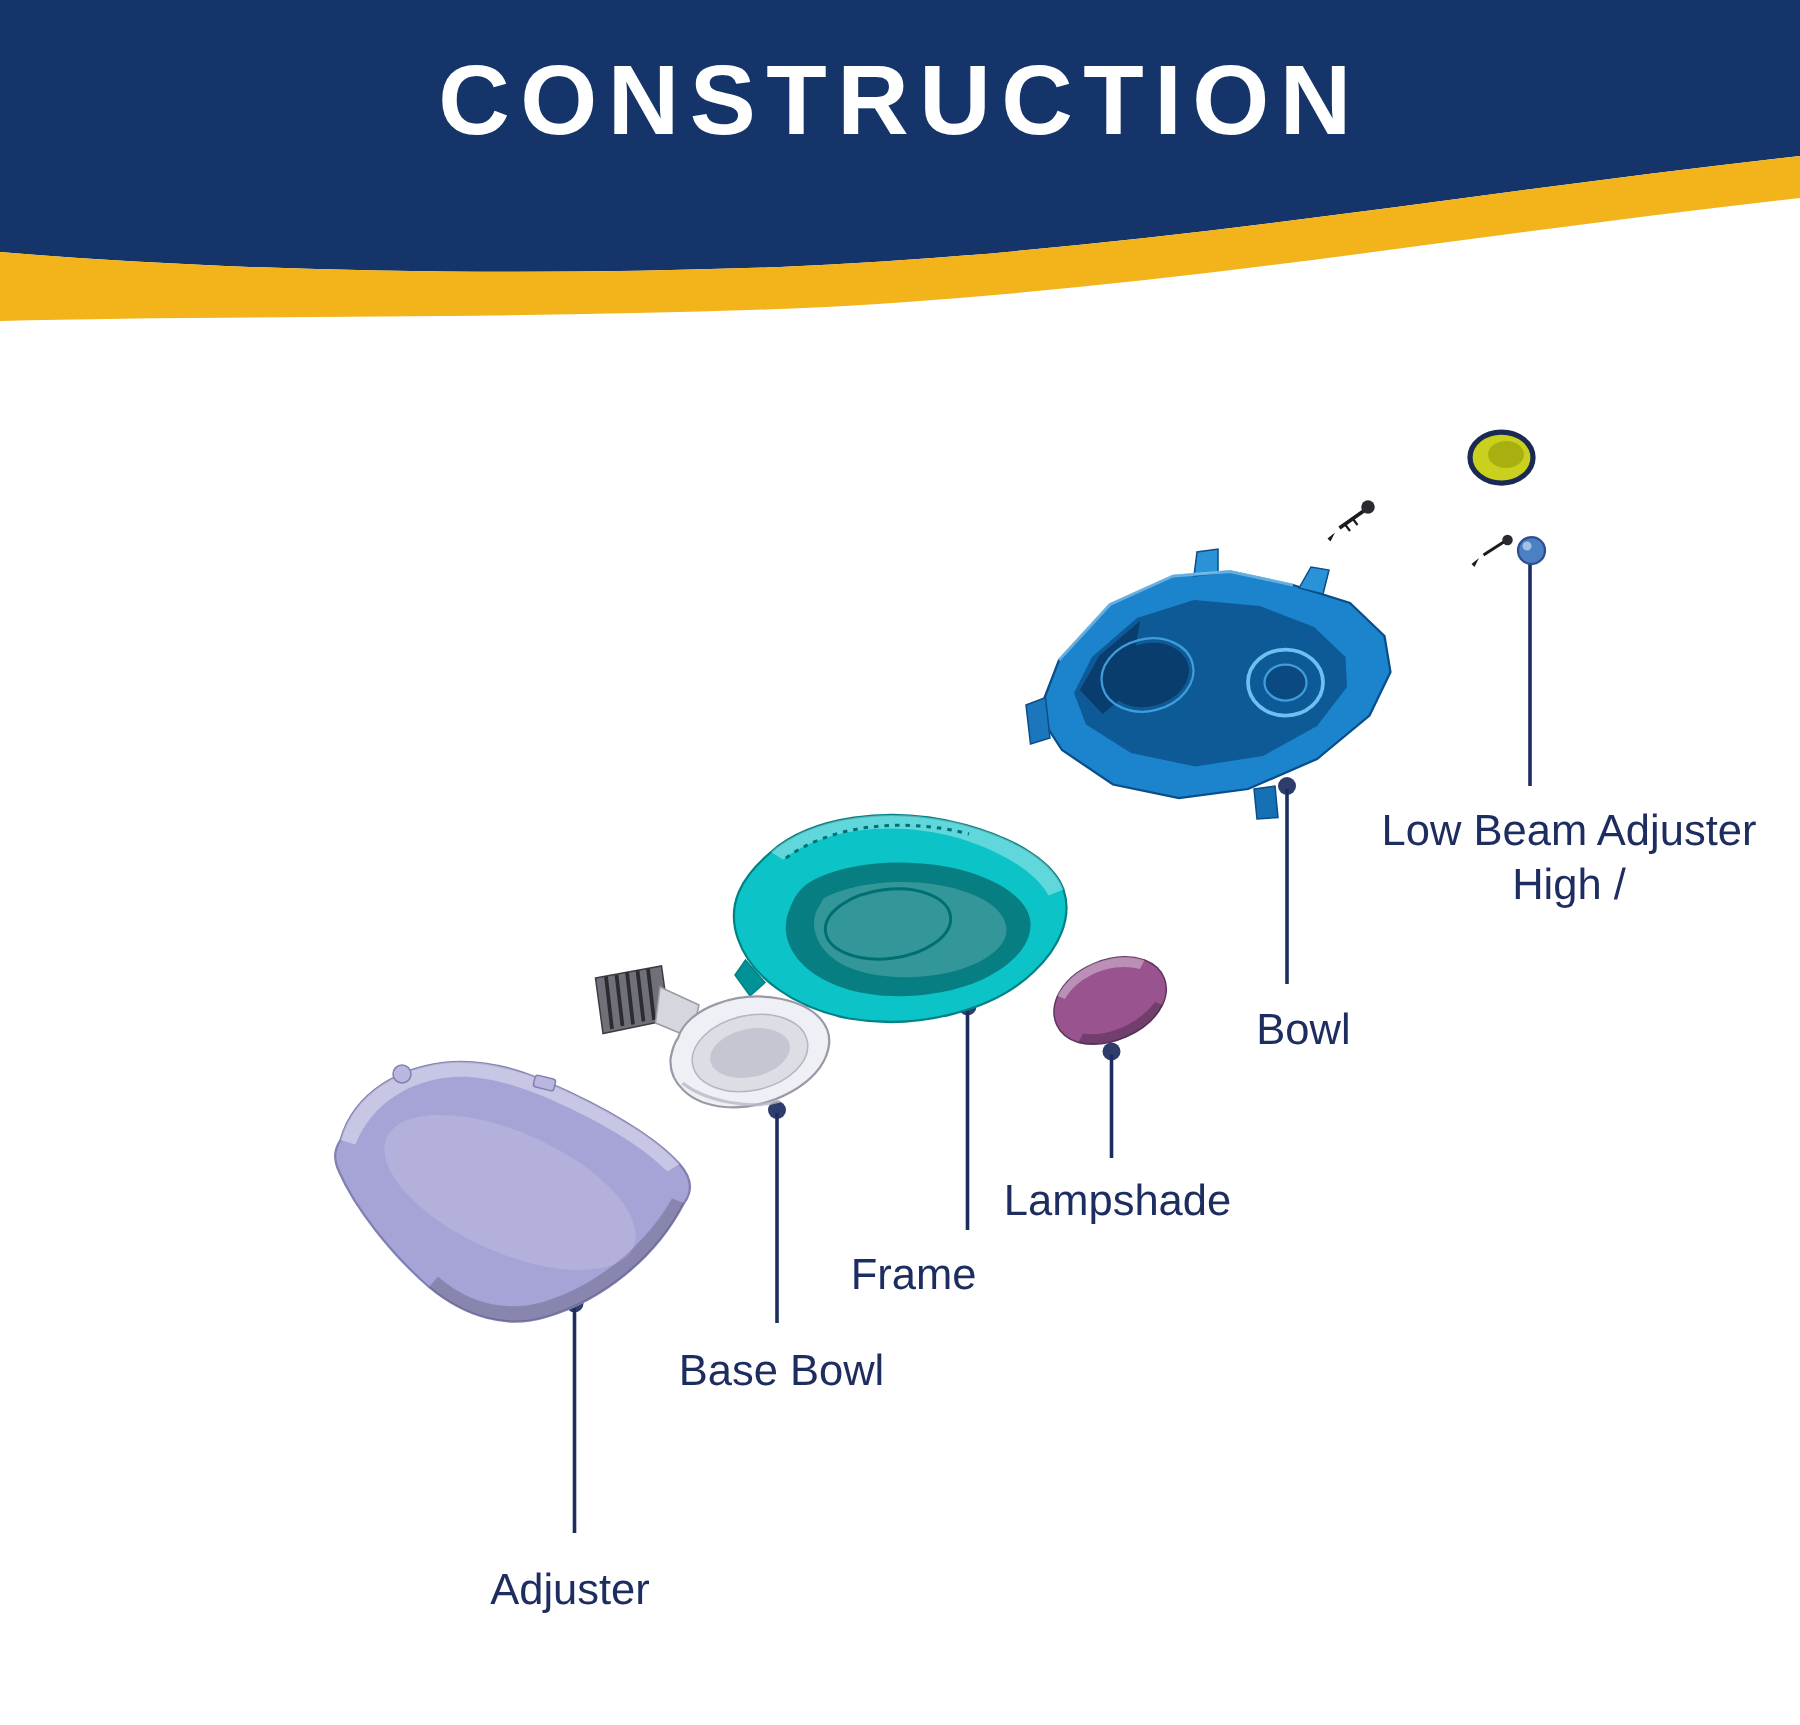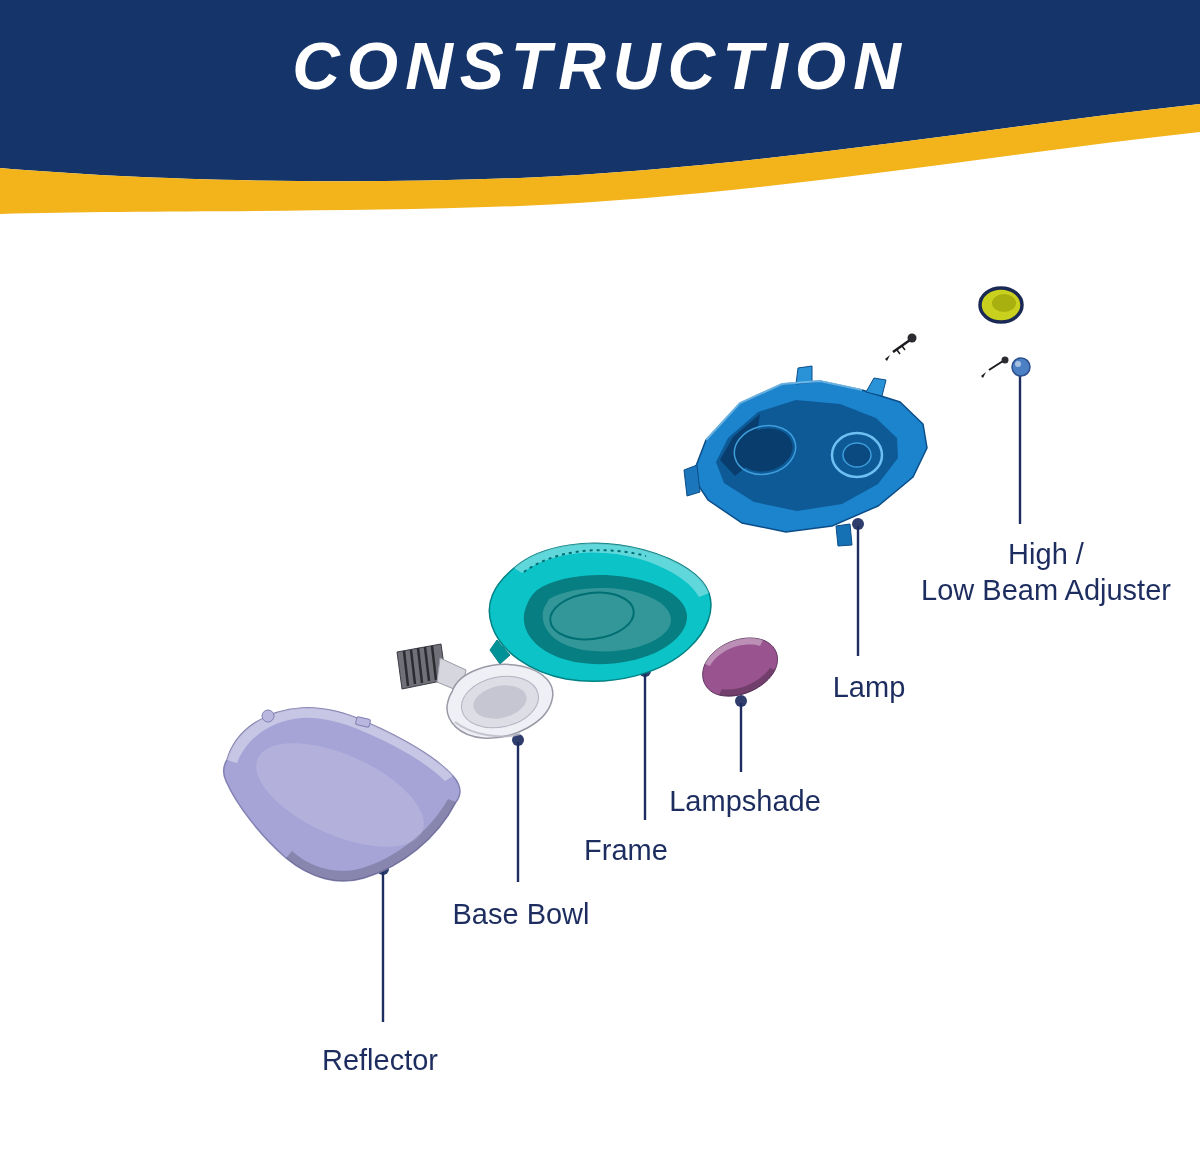--- a/index.html
+++ b/index.html
@@ -1,20 +1,20 @@
 <!DOCTYPE html>
 <html><head>
 <meta charset="utf-8">
 <style>
   html,body{margin:0;padding:0;}
   body{
     width:1200px;height:1150px;position:relative;background:#ffffff;
     font-family:"Liberation Sans",sans-serif;overflow:hidden;
   }
-  .header{position:absolute;left:0;top:0;width:1200px;height:240px;font-style:italic;}
+  .header{position:absolute;left:0;top:0;width:1200px;height:240px;}
   .header svg{position:absolute;left:0;top:0;}
   .page-title{
     position:absolute;left:0;top:28px;width:1200px;text-align:center;
     color:#ffffff;font-size:66px;font-weight:800;letter-spacing:7px;margin:0;
   }
   .diagram-svg{position:absolute;left:0;top:0;width:1200px;height:1150px;}
   .leader line{stroke:#1d2d5f;stroke-width:2.4;}
   .leader circle{fill:#1d2d5f;opacity:0.92;}
   .part-label{
     position:absolute;transform:translateX(-50%);
@@ -122,21 +122,21 @@
     <g>
       <path d="M 989,370 L 1003,361" stroke="#1b1b1f" stroke-width="2" fill="none"></path>
       <circle cx="1005" cy="360" r="3.5" fill="#2a2a30"></circle>
       <path d="M 986,372 l -5,4 2,2 z" fill="#1b1b1f"></path>
     </g>
     <circle cx="1021" cy="367" r="9" fill="#4c80c4" stroke="#2c4f8e" stroke-width="1.5"></circle>
     <circle cx="1018" cy="364" r="3" fill="rgba(255,255,255,0.5)"></circle>
   </g>
 </svg>
 
-<div class="part-label" style="left:380px;top:1044px">Reflector</div>
+<div class="part-label" style="left:380px;top:1044px">Adjuster</div>
 <div class="part-label" style="left:521px;top:898px">Base Bowl</div>
-<div class="part-label" style="left:626px;top:834px">Frame</div>
+<div class="part-label" style="left:609px;top:834px">Frame</div>
 <div class="part-label" style="left:745px;top:785px">Lampshade</div>
-<div class="part-label" style="left:869px;top:671px">Lamp</div>
+<div class="part-label" style="left:869px;top:671px">Bowl</div>
 <div class="part-label two-line" style="left:1046px;top:536px">
+  <div>Low Beam Adjuster</div>
   <div>High /</div>
-  <div>Low Beam Adjuster</div>
 </div>
 
 </body></html>

